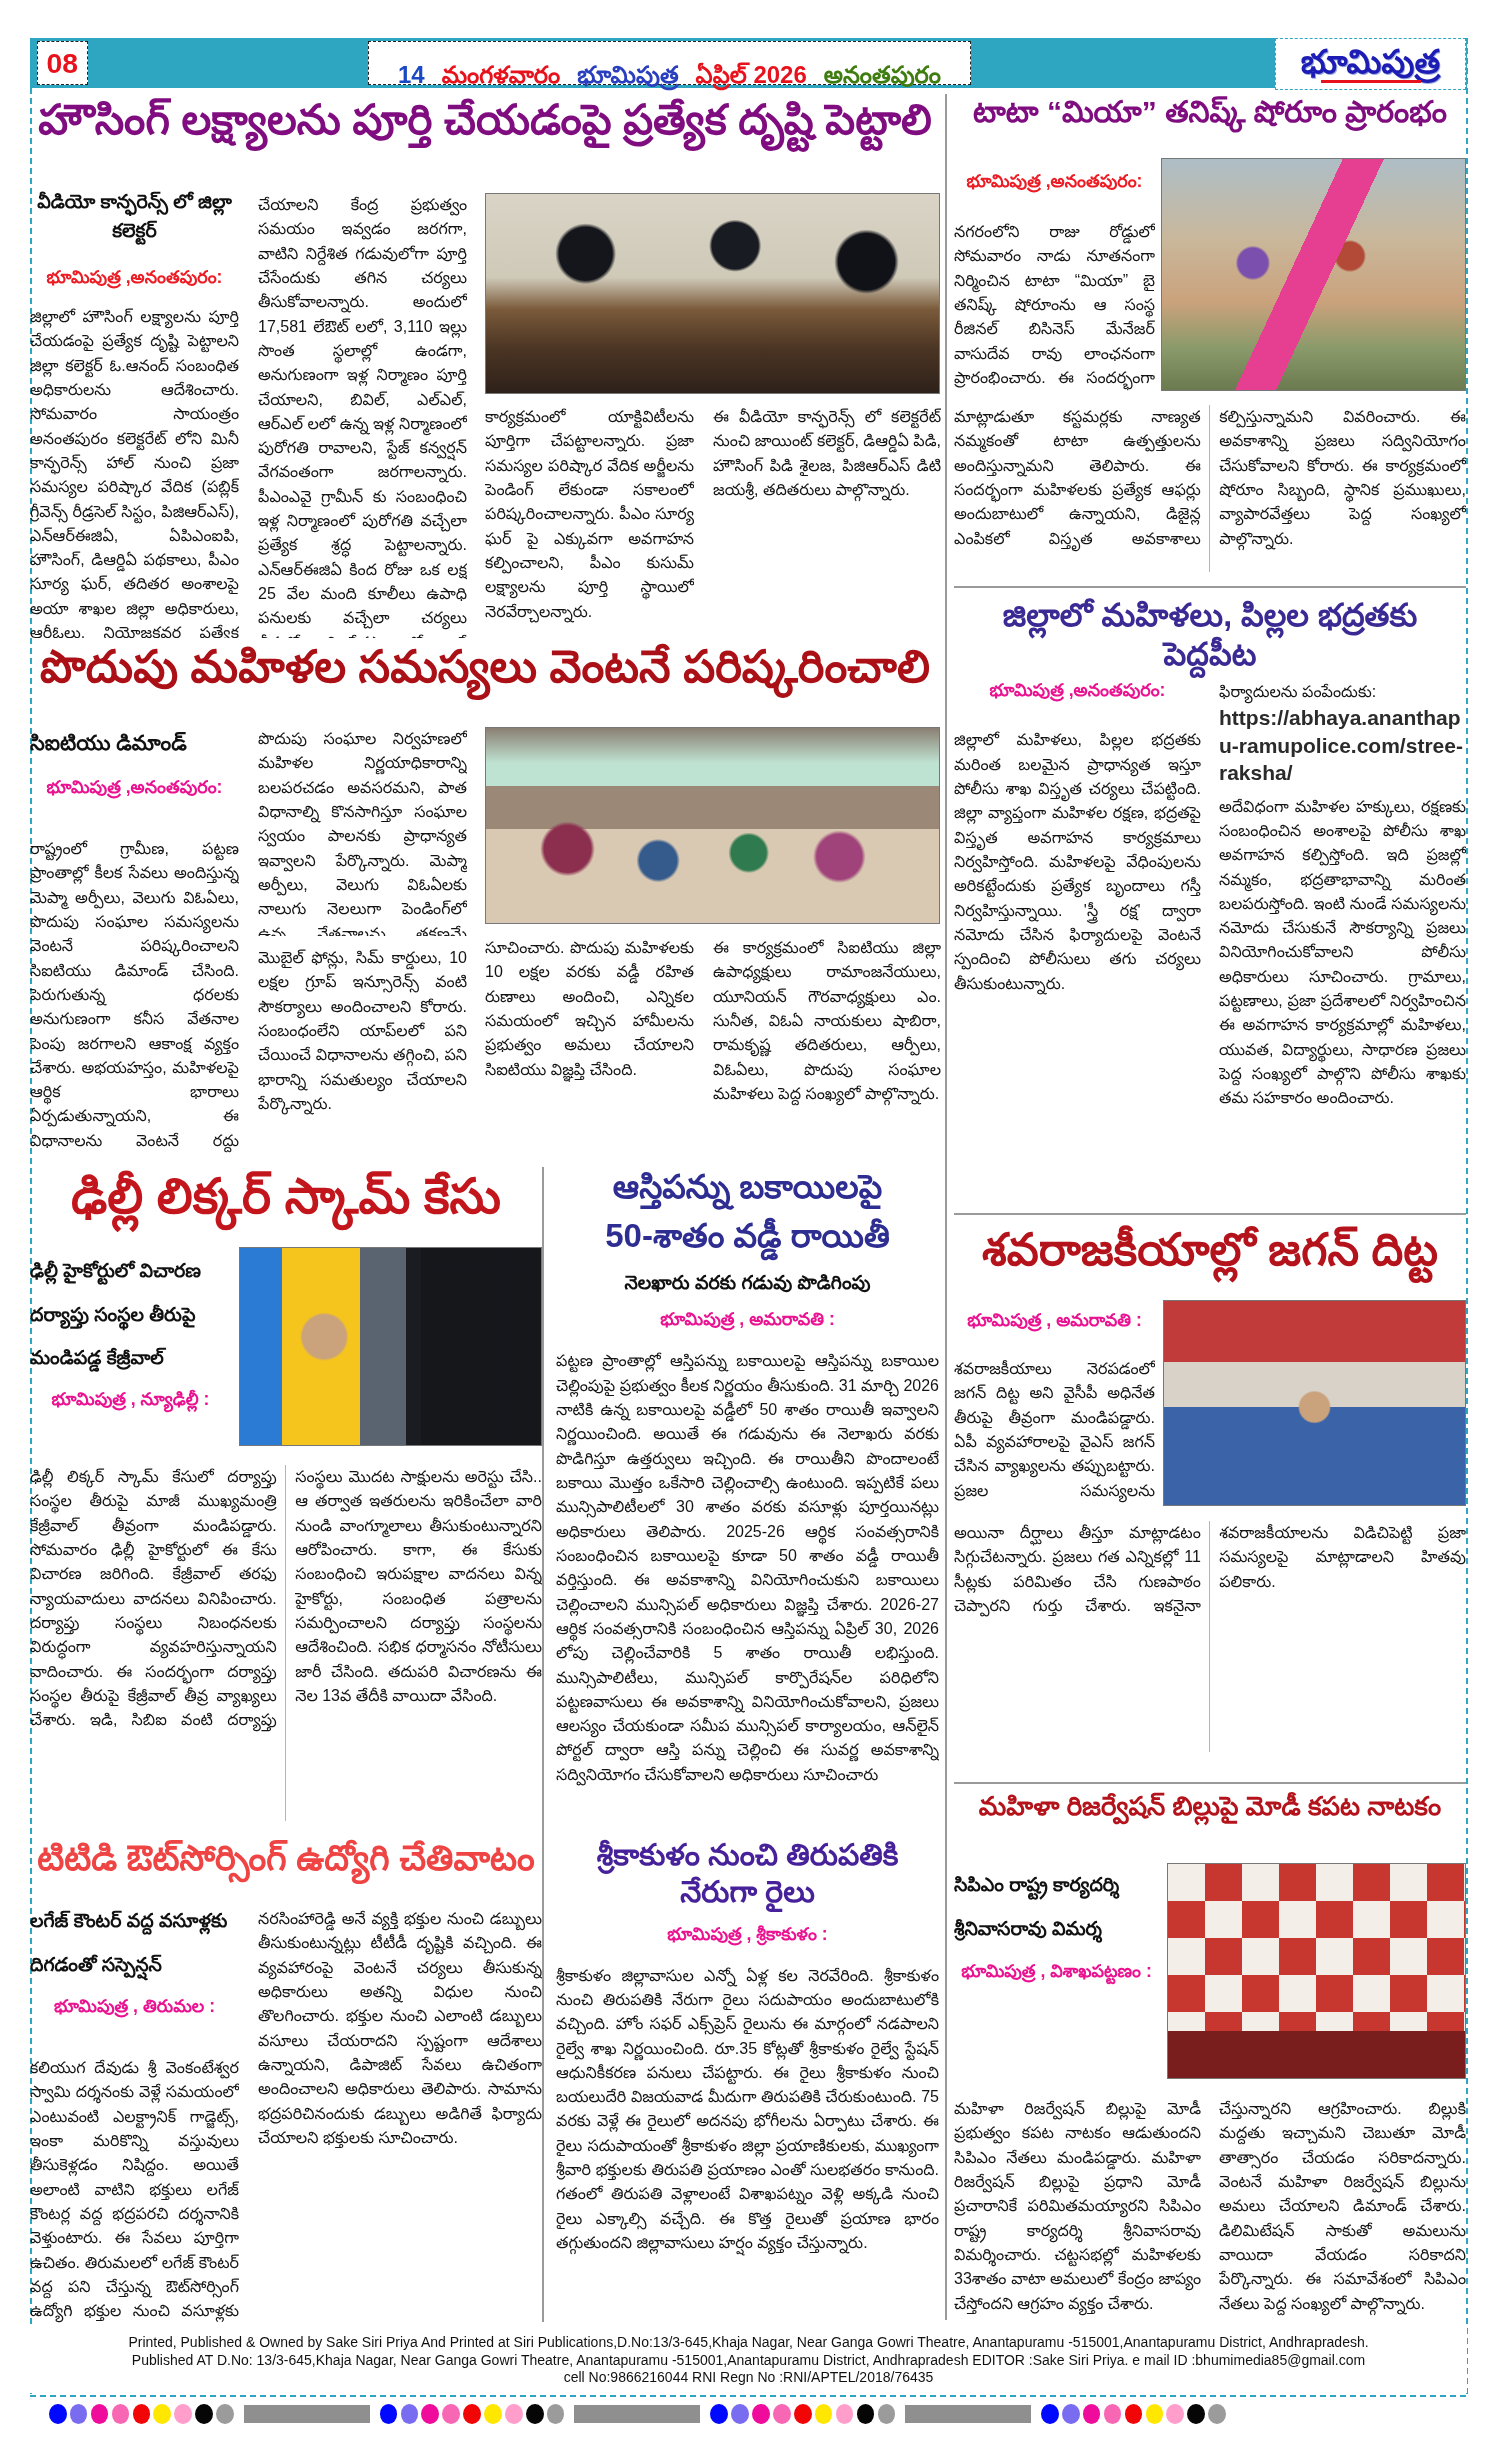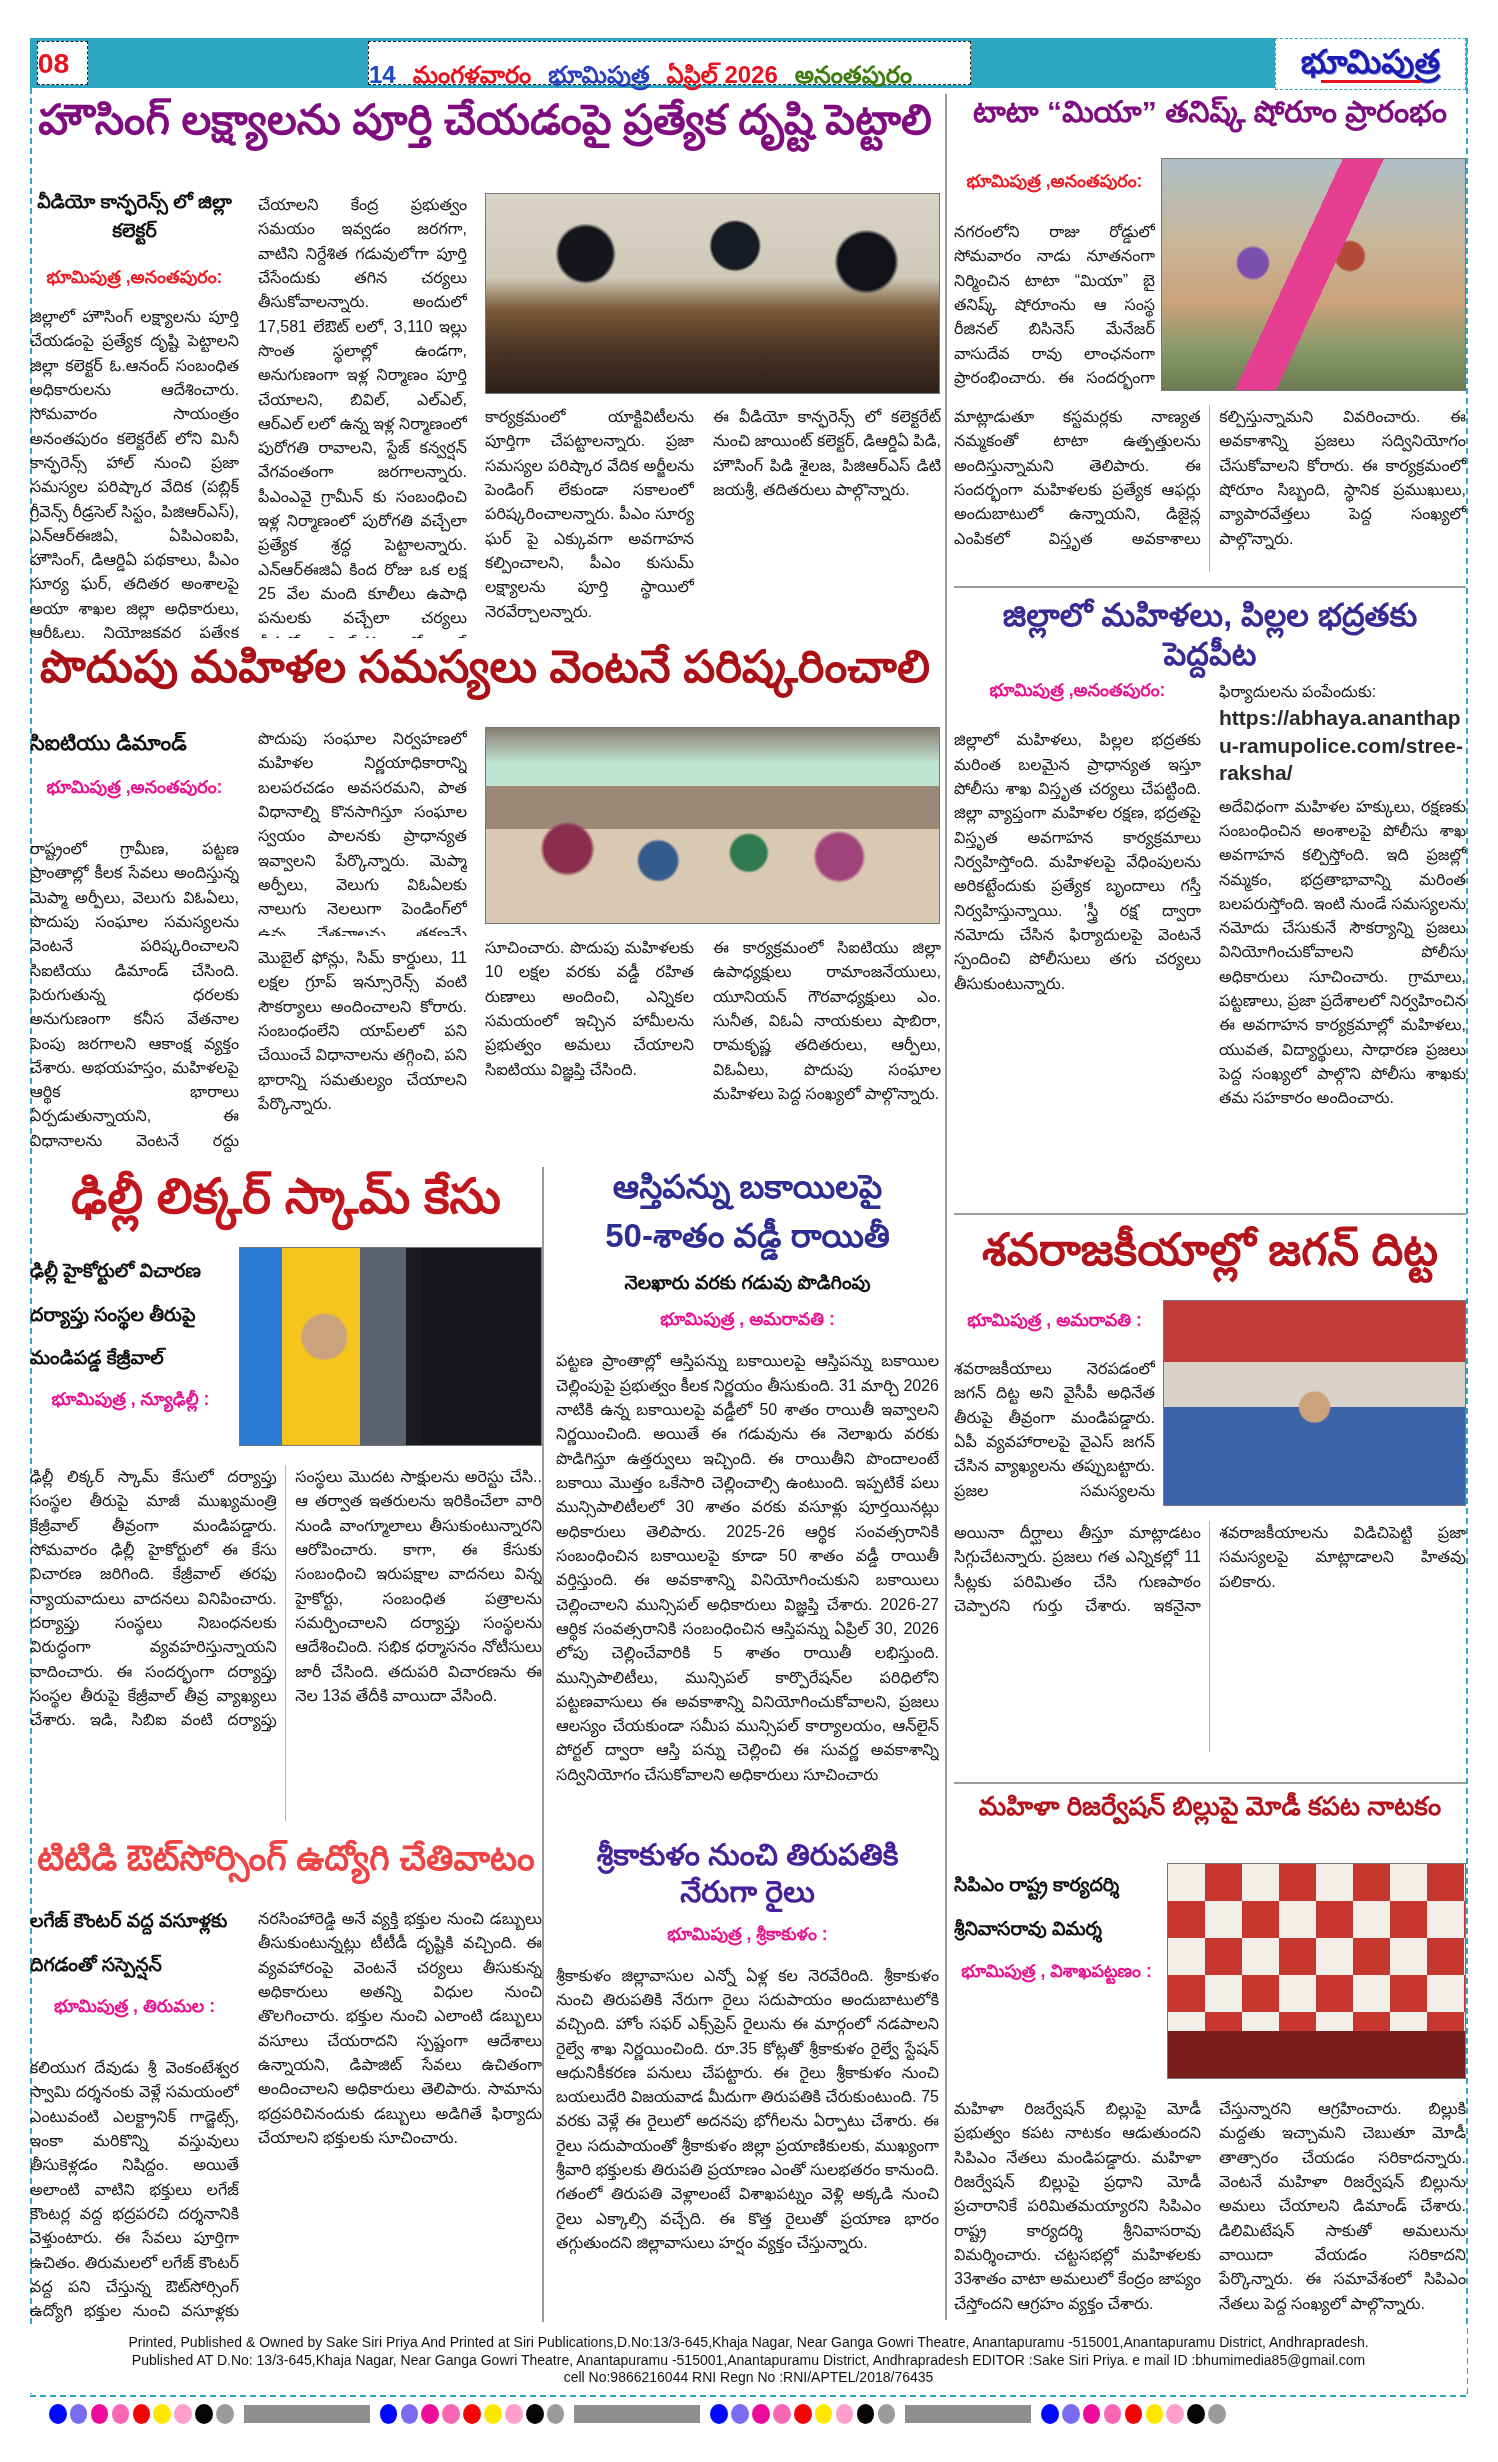--- a/index.html
+++ b/index.html
@@ -8,21 +8,21 @@
     font-family:"Liberation Sans","DejaVu Sans",sans-serif;color:#151515;
     overflow:hidden;
   }
   .vline{position:absolute;width:1.7px;background:#9a9a9a;}
   .hline{position:absolute;height:1.7px;background:#9a9a9a;}
   .frame{position:absolute;background:transparent;}
   .frame.left,.frame.right{border-left:2.5px dashed #2ea6c2;width:0;}
   .frame.bottom{border-top:2.5px dashed #2ea6c2;height:0;}
   
   .header-bar{position:absolute;left:30px;top:38px;width:1437px;height:50px;background:#2ea6c2;}
-  .hbox{position:absolute;background:#fff;border:1.7px dashed #222;display:flex;align-items:center;}
+  .hbox{position:absolute;background:#fff;border:1.7px dashed #222;display:flex;align-items:center;justify-content:center;}
   .page-num{color:#e8121c;font-weight:bold;font-size:28.4px;}
   .issue{font-size:24px;font-weight:bold;white-space:nowrap;display:flex;gap:17px;align-items:baseline;}
   .issue .d{color:#1a49c4;} .issue .w{color:#e8121c;} .issue .p{color:#2a3fbf;}
   .issue .m{color:#e8121c;} .issue .c{color:#3f7d10;margin-top:29px;}
   .logo-box{position:absolute;left:1275px;top:38px;width:189px;height:50px;background:#fff;border:1.7px dashed #2ea6c2;display:flex;flex-direction:column;align-items:center;justify-content:center;}
   .logo-text{font-size:33px;font-weight:bold;color:#1d1db5;line-height:1;text-shadow:0.8px 0.8px 0 #9ad;}
   .logo-rule{width:100px;height:2.5px;background:#e8121c;margin-top:1.7px;}
   
   .article{position:absolute;}
   .headline{font-weight:bold;text-align:center;line-height:1.22;letter-spacing:0;}
@@ -129,21 +129,21 @@
 </div>
 
 <div class="article" style="left:30px;top:640px;width:910px;height:514px;">
   <div class="headline hl-red" style="font-size:45px;color:#ab1016;">పొదుపు మహిళల సమస్యలు వెంటనే పరిష్కరించాలి</div>
   <div class="abs" style="left:0;top:87px;width:209px;">
     <div class="subhead" style="font-size:21px;">సిఐటియు డిమాండ్</div>
     <div class="dateline dl-pink" style="margin-top:18.4px;">భూమిపుత్ర ,అనంతపురం:</div>
   </div>
   <div class="col" style="left:0;top:197px;width:209px;height:316px;">రాష్ట్రంలో గ్రామీణ, పట్టణ ప్రాంతాల్లో కీలక సేవలు అందిస్తున్న మెప్మా అర్పీలు, వెలుగు విఓఏలు, పొదుపు సంఘాల సమస్యలను వెంటనే పరిష్కరించాలని సిఐటియు డిమాండ్ చేసింది. పెరుగుతున్న ధరలకు అనుగుణంగా కనీస వేతనాల పెంపు జరగాలని ఆకాంక్ష వ్యక్తం చేశారు. అభయహస్తం, మహిళలపై ఆర్థిక భారాలు ఏర్పడుతున్నాయని, ఈ విధానాలను వెంటనే రద్దు చేయాలని డిమాండ్ చేశారు. మహిళలు తమ కష్టార్జిత పొదుపు నిధులను వినియోగించుకునే అవకాశాలు విస్తరించాలని సూచించారు.</div>
   <div class="col" style="left:228px;top:87px;width:209px;height:209px;">పొదుపు సంఘాల నిర్వహణలో మహిళల నిర్ణయాధికారాన్ని బలపరచడం అవసరమని, పాత విధానాల్ని కొనసాగిస్తూ సంఘాల స్వయం పాలనకు ప్రాధాన్యత ఇవ్వాలని పేర్కొన్నారు. మెప్మా అర్పీలు, వెలుగు విఓఏలకు నాలుగు నెలలుగా పెండింగ్‌లో ఉన్న వేతనాలను తక్షణమే చెల్లించాలని, ఏడాదికోసారి వేతనాల పెంపు జరగాలని కోరారు.</div>
-  <div class="col" style="left:228px;top:306px;width:209px;height:207px;">మొబైల్ ఫోన్లు, సిమ్ కార్డులు, 11 లక్షల గ్రూప్ ఇన్సూరెన్స్ వంటి సౌకర్యాలు అందించాలని కోరారు. సంబంధంలేని యాప్‌లలో పని చేయించే విధానాలను తగ్గించి, పని భారాన్ని సమతుల్యం చేయాలని పేర్కొన్నారు.</div>
+  <div class="col" style="left:228px;top:306px;width:209px;height:207px;">మొబైల్ ఫోన్లు, సిమ్ కార్డులు, 10 లక్షల గ్రూప్ ఇన్సూరెన్స్ వంటి సౌకర్యాలు అందించాలని కోరారు. సంబంధంలేని యాప్‌లలో పని చేయించే విధానాలను తగ్గించి, పని భారాన్ని సమతుల్యం చేయాలని పేర్కొన్నారు.</div>
   <div class="photo ph-citu" style="left:455px;top:87px;width:455px;height:197px;"></div>
   <div class="col" style="left:455px;top:296px;width:209px;height:218px;">సూచించారు. పొదుపు మహిళలకు 10 లక్షల వరకు వడ్డీ రహిత రుణాలు అందించి, ఎన్నికల సమయంలో ఇచ్చిన హామీలను ప్రభుత్వం అమలు చేయాలని సిఐటియు విజ్ఞప్తి చేసింది.</div>
   <div class="col" style="left:683px;top:296px;width:228px;height:218px;">ఈ కార్యక్రమంలో సిఐటియు జిల్లా ఉపాధ్యక్షులు రామాంజనేయులు, యూనియన్ గౌరవాధ్యక్షులు ఎం. సునీత, విఓఏ నాయకులు షాబిరా, రామకృష్ణ తదితరులు, ఆర్పీలు, విఓఏలు, పొదుపు సంఘాల మహిళలు పెద్ద సంఖ్యలో పాల్గొన్నారు.</div>
 </div>
 
 <div class="article" style="left:954px;top:596px;width:512px;height:606px;">
   <div class="headline hl-navy" style="font-size:32px;color:#3c2a94;">జిల్లాలో మహిళలు, పిల్లల భద్రతకు పెద్దపీట</div>
   <div class="abs" style="left:0;top:84px;width:247px;">
     <div class="dateline dl-pink">భూమిపుత్ర ,అనంతపురం:</div>
     <div class="col" style="position:static;margin-top:23.4px;width:247px;height:452px;">జిల్లాలో మహిళలు, పిల్లల భద్రతకు మరింత బలమైన ప్రాధాన్యత ఇస్తూ పోలీసు శాఖ విస్తృత చర్యలు చేపట్టింది. జిల్లా వ్యాప్తంగా మహిళల రక్షణ, భద్రతపై విస్తృత అవగాహన కార్యక్రమాలు నిర్వహిస్తోంది. మహిళలపై వేధింపులను అరికట్టేందుకు ప్రత్యేక బృందాలు గస్తీ నిర్వహిస్తున్నాయి. 'స్త్రీ రక్ష' ద్వారా నమోదు చేసిన ఫిర్యాదులపై వెంటనే స్పందించి పోలీసులు తగు చర్యలు తీసుకుంటున్నారు.</div>

